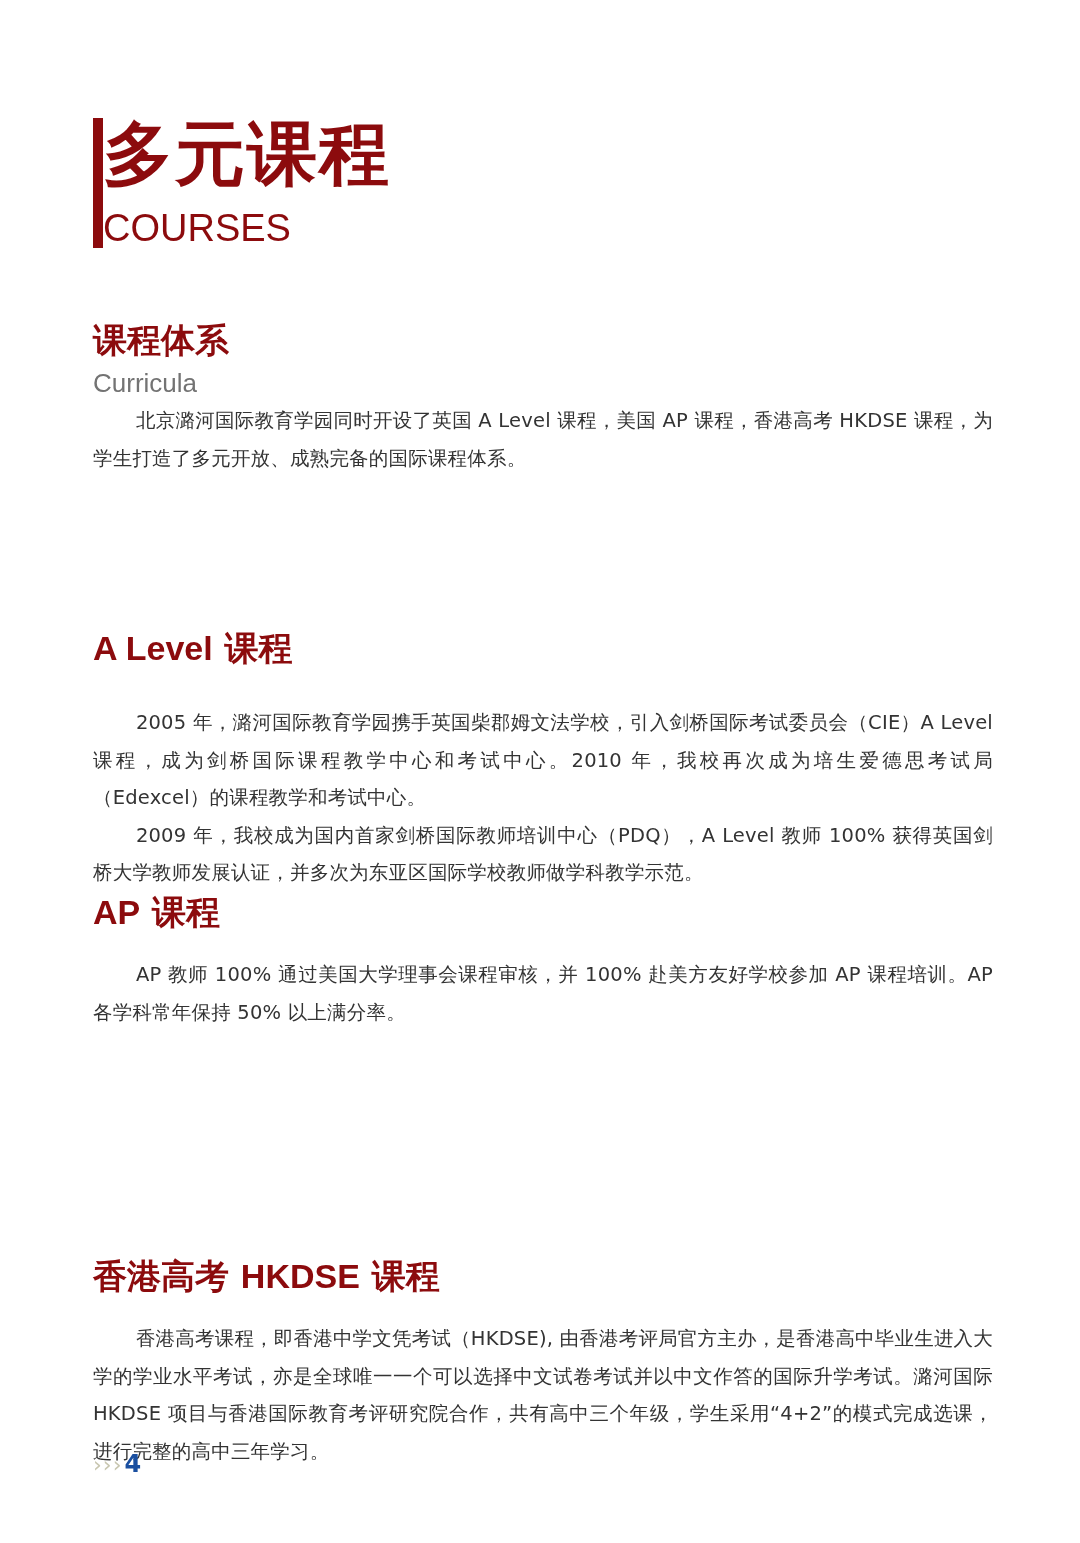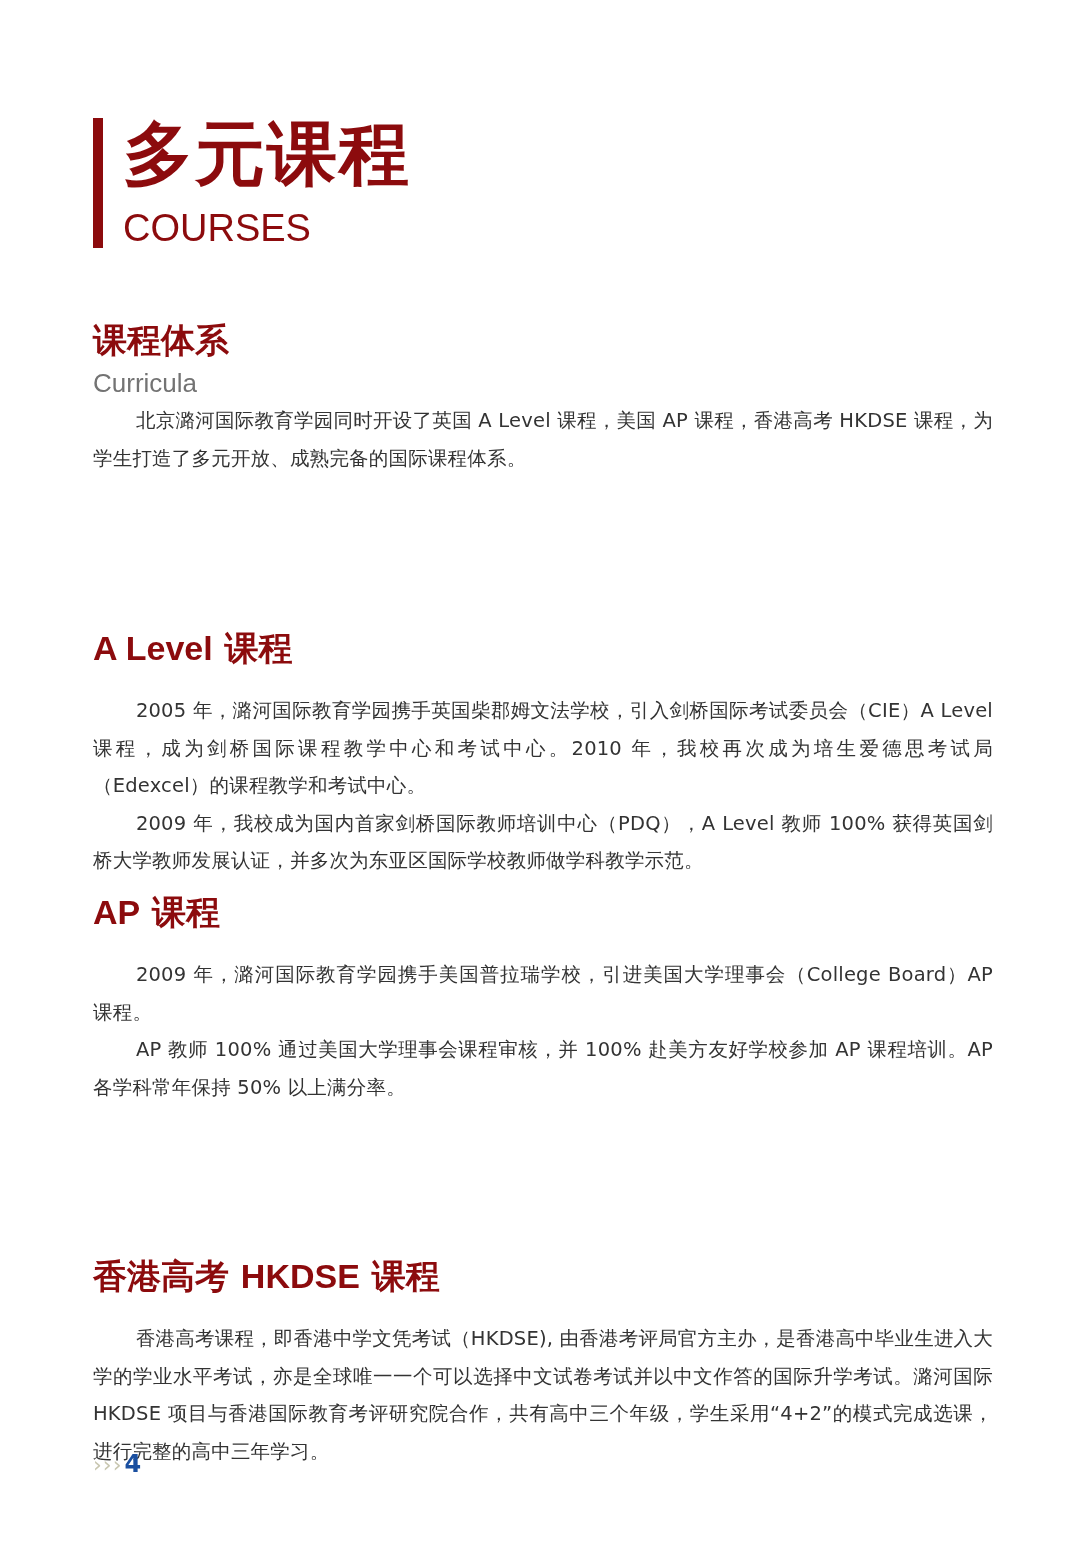--- a/index.html
+++ b/index.html
@@ -1,18 +1,18 @@
 <!DOCTYPE html>
 <html><head>
 <meta charset="utf-8">
 <style>
   html, body { margin: 0; padding: 0; background: #ffffff; }
   body { width: 1080px; height: 1543px; position: relative; overflow: hidden;
          font-family: "DejaVu Sans", "Liberation Sans", sans-serif; color: #2b2b2b; }
-  .title-block { position: absolute; left: 93px; top: 118px; height: 130px; border-left: 10px solid #8c0b0d; padding-left: 20px; }
+  .title-block { position: absolute; left: 93px; top: 118px; height: 130px; border-left: 10px solid #8c0b0d; }
   .main-title { font-size: 70px; font-weight: bold; color: #8c0b0d; line-height: 72px; margin-top: 0px; letter-spacing: 2px; }
   .main-sub { font-family: "Liberation Sans", sans-serif; font-size: 38px; color: #8c0b0d; line-height: 44px; margin-top: 16px; }
   .section { position: absolute; left: 93px; width: 900px; }
   .sec-title { font-size: 34px; font-weight: bold; color: #8c0b0d; line-height: 56px; margin: 0; }
   .sec-title .en { font-family: "Liberation Sans", sans-serif; }
   .sec-sub { font-family: "Liberation Sans", sans-serif; font-size: 26px; color: #737373; line-height: 30px; }
   .para { font-size: 19.5px; line-height: 37.5px; color: #333; margin: 0; text-indent: 2.2em; text-align: justify; letter-spacing: 0.2px; }
   .footer { position: absolute; left: 93px; top: 1450px; display: flex; align-items: center; }
   .chev { color: #c8c6b0; font-size: 22px; margin-right: 1px; font-family: "DejaVu Sans", sans-serif; }
   .page-num { color: #1a4fa0; font-weight: bold; font-size: 24px; font-family: "DejaVu Sans", sans-serif; margin-left: 2px; }
@@ -28,30 +28,29 @@
 <div class="section" style="top:312px;">
   <h2 class="sec-title">课程体系</h2>
   <div class="sec-sub">Curricula</div>
   <div style="margin-top:4px;">
     <p class="para">北京潞河国际教育学园同时开设了英国 A Level 课程，美国 AP 课程，香港高考 HKDSE 课程，为学生打造了多元开放、成熟完备的国际课程体系。</p>
   </div>
 </div>
 
 <div class="section" style="top:620px;">
   <h2 class="sec-title"><span class="en">A Level</span> <span>课程</span></h2>
-  <div style="margin-top:16px;">
+  <div style="margin-top:28px;">
     <p class="para">2005 年，潞河国际教育学园携手英国柴郡姆文法学校，引入剑桥国际考试委员会（CIE）A Level 课程，成为剑桥国际课程教学中心和考试中心。2010 年，我校再次成为培生爱德思考试局（Edexcel）的课程教学和考试中心。</p>
     <p class="para">2009 年，我校成为国内首家剑桥国际教师培训中心（PDQ），A Level 教师 100% 获得英国剑桥大学教师发展认证，并多次为东亚区国际学校教师做学科教学示范。</p>
   </div>
 </div>
 
 <div class="section" style="top:884px;">
   <h2 class="sec-title"><span class="en">AP</span> <span>课程</span></h2>
   <div style="margin-top:16px;">
-    <p class="para">2009 年，潞河国际教育学园携手美国普拉瑞学校，引进美国大学理事会（College Board）AP 课程。</p>
     <p class="para">AP 教师 100% 通过美国大学理事会课程审核，并 100% 赴美方友好学校参加 AP 课程培训。AP 各学科常年保持 50% 以上满分率。</p>
   </div>
 </div>
 
 <div class="section" style="top:1248px;">
   <h2 class="sec-title"><span>香港高考</span> <span class="en">HKDSE</span> <span>课程</span></h2>
   <div style="margin-top:16px;">
     <p class="para">香港高考课程，即香港中学文凭考试（HKDSE), 由香港考评局官方主办，是香港高中毕业生进入大学的学业水平考试，亦是全球唯一一个可以选择中文试卷考试并以中文作答的国际升学考试。潞河国际 HKDSE 项目与香港国际教育考评研究院合作，共有高中三个年级，学生采用“4+2”的模式完成选课，进行完整的高中三年学习。</p>
   </div>
 </div>

